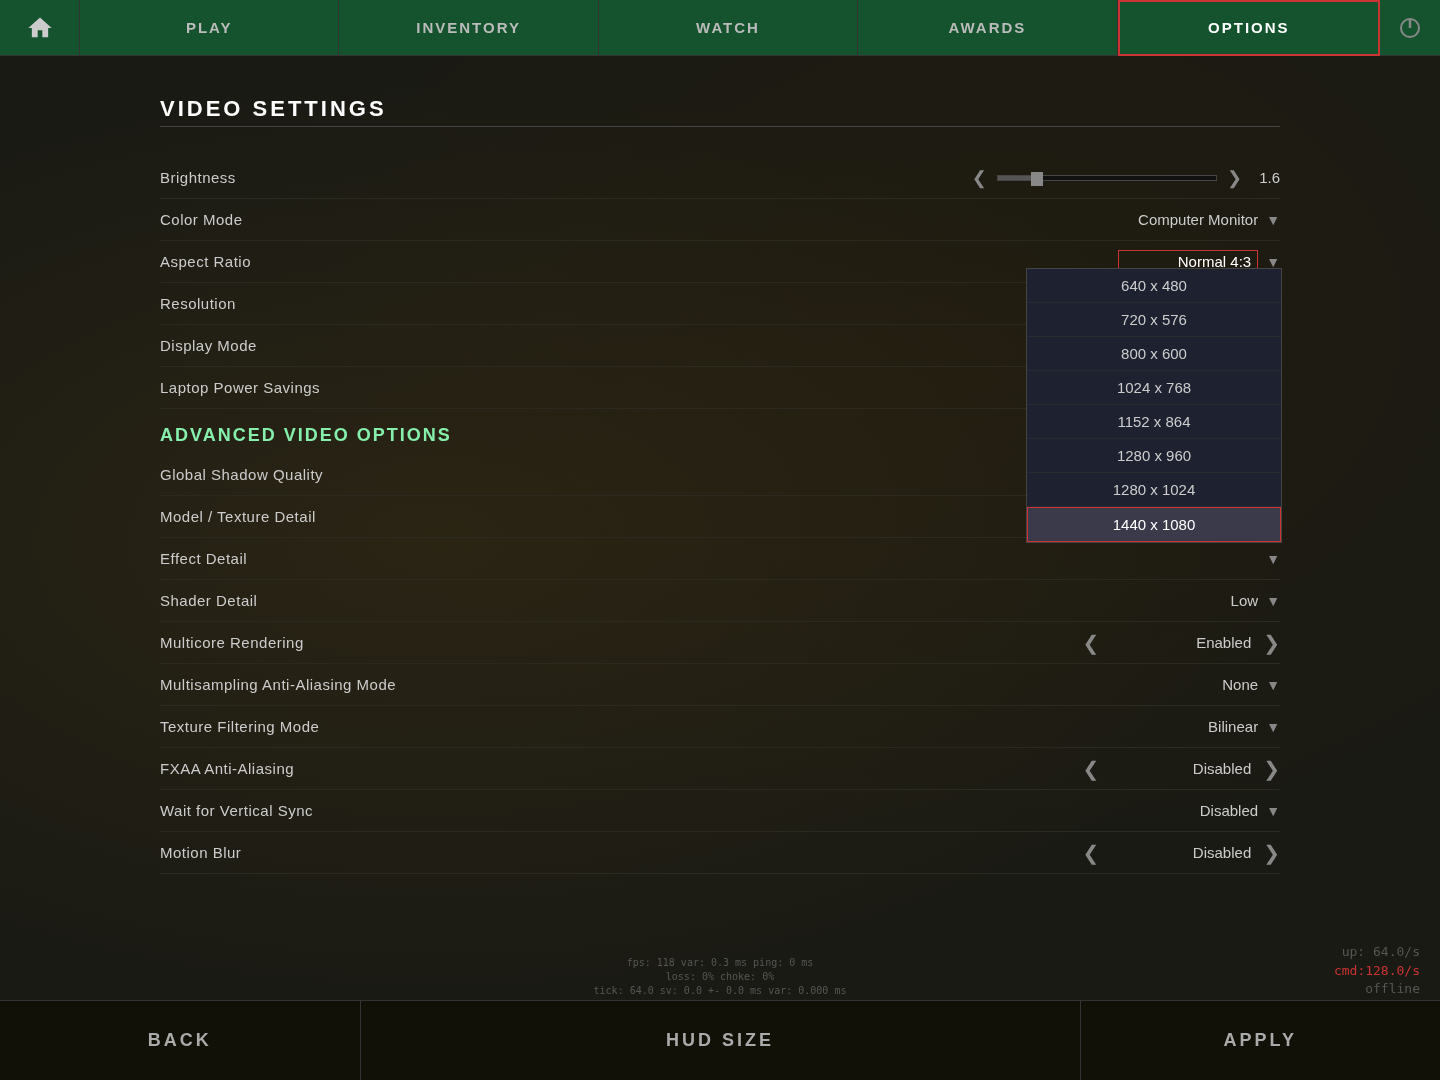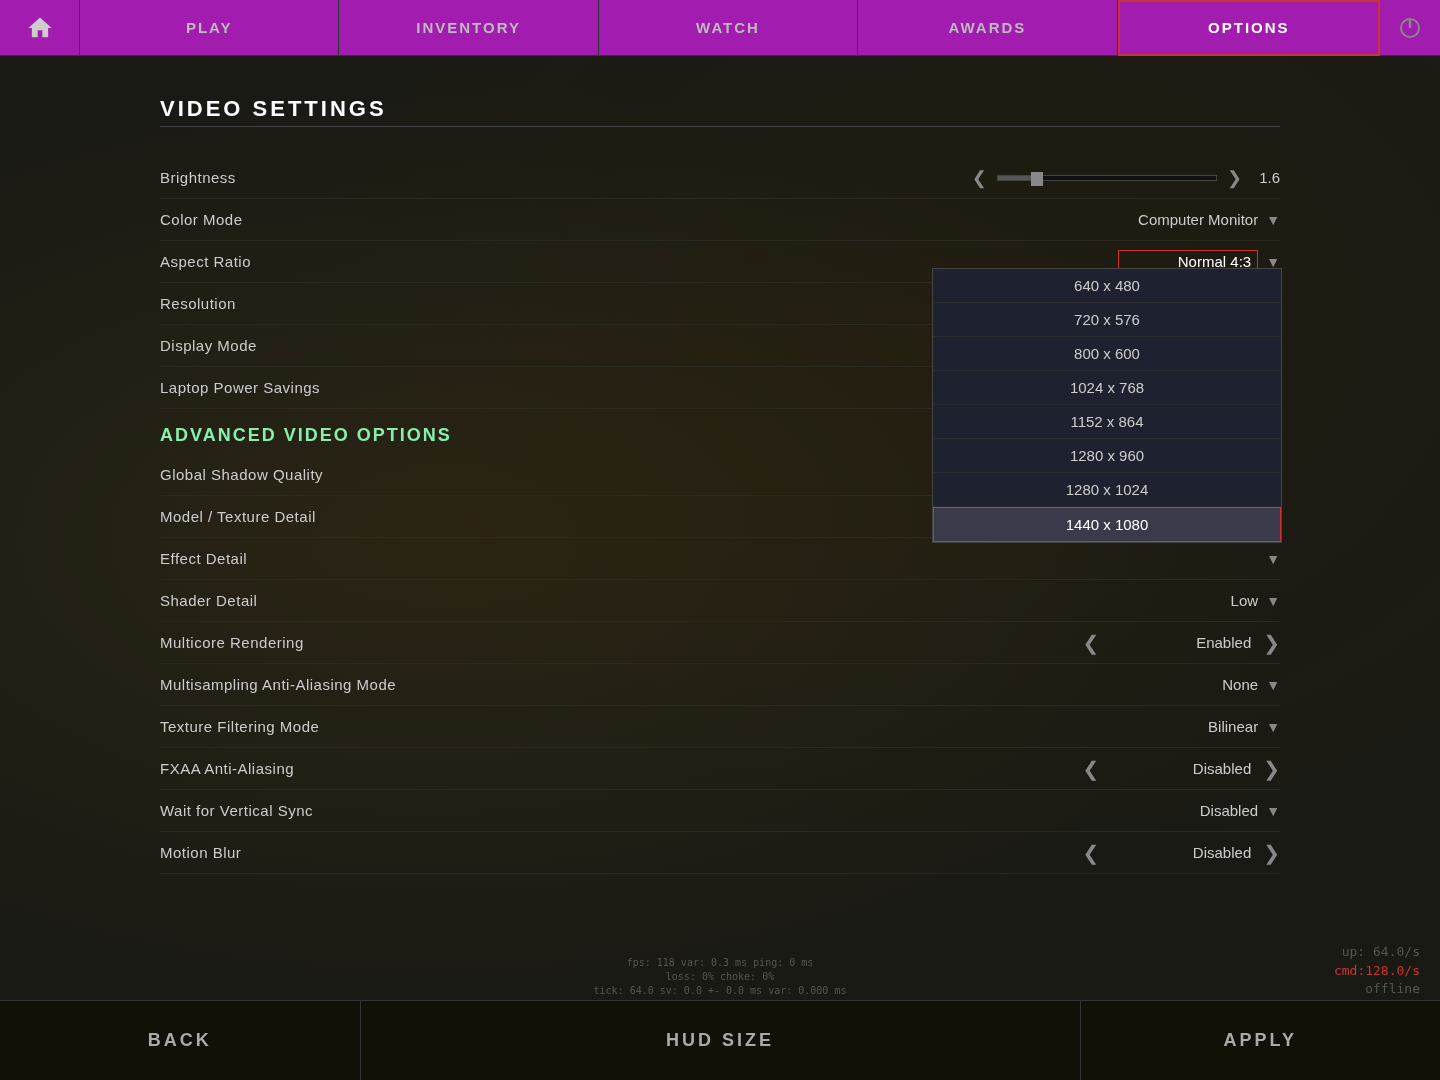--- a/index.html
+++ b/index.html
@@ -24,21 +24,21 @@
       z-index: 0;
     }
 
     
     .navbar {
       position: relative;
       z-index: 10;
       display: flex;
       align-items: center;
       height: 56px;
-      background: #a21caf;
+      background: #14532d;
       border-bottom: 1px solid #333;
     }
 
     .nav-home {
       width: 80px;
       height: 56px;
       display: flex;
       align-items: center;
       justify-content: center;
       border-right: 1px solid #333;
@@ -222,21 +222,21 @@
       color: #86efac;
       text-transform: uppercase;
       padding: 16px 0 8px 0;
     }
 
     
     .dropdown-popup {
       position: absolute;
       top: 268px;
       right: 158px;
-      width: 350px;
+      width: 256px;
       background: #1e2230;
       border: 1px solid #444;
       z-index: 100;
     }
 
     .dropdown-popup-item {
       padding: 8px 20px;
       font-size: 15px;
       color: #ccc;
       text-align: center;

